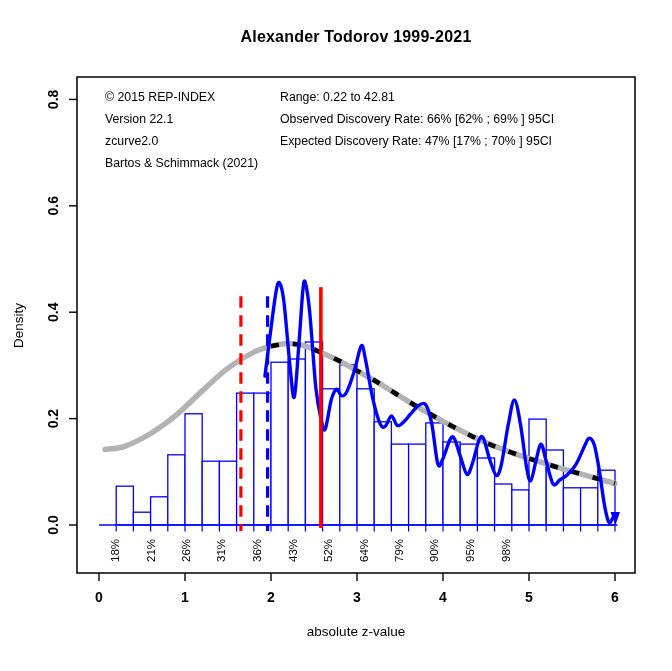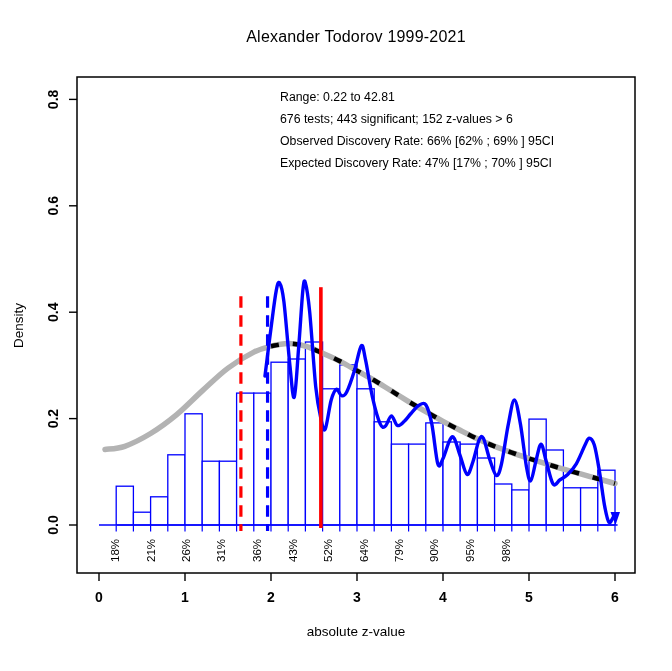--- a/index.html
+++ b/index.html
@@ -1,19 +1,19 @@
 <!DOCTYPE html>
 <html><head>
 <meta charset="utf-8">
 <style>
   html,body{margin:0;padding:0;background:#ffffff;}
   .page{position:relative;width:672px;height:671px;background:#fff;overflow:hidden;
         font-family:"Liberation Sans",sans-serif;color:#000;}
   .title{position:absolute;left:40px;top:28px;width:632px;text-align:center;
-         font-size:16px;font-weight:normal;letter-spacing:.2px;}
+         font-size:16px;font-weight:bold;letter-spacing:.2px;}
   .ann{position:absolute;font-size:12.3px;line-height:22px;white-space:nowrap;}
   .ann-left{left:105px;top:86px;}
   .ann-right{left:280px;top:86px;}
   .xlab{position:absolute;left:40px;top:624px;width:632px;text-align:center;font-size:13.5px;}
   .ylab{position:absolute;left:-132px;top:318px;width:300px;text-align:center;font-size:13.5px;
         transform:rotate(-90deg);}
   svg text{font-family:"Liberation Sans",sans-serif;}
 </style>
 </head>
 <body>
@@ -121,22 +121,27 @@
       <text transform="translate(509.8 562) rotate(-90)" font-size="11.5">98%</text>
       <path d="M 105.02 449.456 C 108.3 448.9 117.2 448.9 124.8 446.3 C 132.4 443.6 142.0 438.7 150.6 433.5 C 159.2 428.3 167.8 422.0 176.4 414.9 C 185.0 407.8 193.6 398.7 202.2 390.9 C 210.8 383.1 219.4 374.5 228.0 368.1 C 236.6 361.6 246.6 355.7 253.8 352.1 C 261.0 348.5 265.3 347.7 271.0 346.2 C 276.7 344.8 282.5 343.6 288.2 343.6 C 293.9 343.6 299.7 344.7 305.4 346.2 C 311.1 347.8 316.9 350.7 322.6 353.2 C 328.3 355.6 334.1 358.2 339.8 361.1 C 345.5 364.1 351.3 367.5 357.0 370.7 C 362.7 373.9 368.5 376.9 374.2 380.3 C 379.9 383.7 385.7 387.4 391.4 390.9 C 397.1 394.5 402.9 398.1 408.6 401.6 C 414.3 405.0 420.1 408.4 425.8 411.7 C 431.5 415.0 437.3 418.2 443.0 421.3 C 448.7 424.4 454.5 427.4 460.2 430.3 C 465.9 433.2 471.7 436.2 477.4 438.8 C 483.1 441.5 488.9 444.0 494.6 446.3 C 500.3 448.6 506.1 450.6 511.8 452.6 C 517.5 454.7 523.3 456.6 529.0 458.5 C 534.7 460.4 540.5 462.0 546.2 463.8 C 551.9 465.6 557.7 467.5 563.4 469.1 C 569.1 470.8 574.9 472.3 580.6 473.9 C 586.3 475.5 592.1 477.1 597.8 478.7 C 603.5 480.3 612.1 482.7 615.0 483.5" fill="none" stroke="#B3B3B3" stroke-width="5.5" stroke-linecap="round"></path>
       <path d="M 271 346.248 C 273.9 345.8 282.5 343.6 288.2 343.6 C 293.9 343.6 299.7 344.7 305.4 346.2 C 311.1 347.8 316.9 350.7 322.6 353.2 C 328.3 355.6 334.1 358.2 339.8 361.1 C 345.5 364.1 351.3 367.5 357.0 370.7 C 362.7 373.9 368.5 376.9 374.2 380.3 C 379.9 383.7 385.7 387.4 391.4 390.9 C 397.1 394.5 402.9 398.1 408.6 401.6 C 414.3 405.0 420.1 408.4 425.8 411.7 C 431.5 415.0 437.3 418.2 443.0 421.3 C 448.7 424.4 454.5 427.4 460.2 430.3 C 465.9 433.2 471.7 436.2 477.4 438.8 C 483.1 441.5 488.9 444.0 494.6 446.3 C 500.3 448.6 506.1 450.6 511.8 452.6 C 517.5 454.7 523.3 456.6 529.0 458.5 C 534.7 460.4 540.5 462.0 546.2 463.8 C 551.9 465.6 557.7 467.5 563.4 469.1 C 569.1 470.8 574.9 472.3 580.6 473.9 C 586.3 475.5 592.1 477.1 597.8 478.7 C 603.5 480.3 612.1 482.7 615.0 483.5" fill="none" stroke="#000000" stroke-width="4.6" stroke-dasharray="8 14"></path>
       <line x1="240.9" y1="296.24" x2="240.9" y2="531" stroke="#FF0000" stroke-width="3.2" stroke-dasharray="11.5 7.5"></line>
       <line x1="267.56" y1="296.24" x2="267.56" y2="531" stroke="#0000FF" stroke-width="3.2" stroke-dasharray="11.5 7.5"></line>
       <path d="M 264.98 376.03999999999996 C 266.0 368.1 269.1 342.3 271.0 328.2 C 272.9 314.0 274.7 298.5 276.2 290.9 C 277.6 283.4 278.3 281.2 279.6 282.9 C 280.9 284.7 282.2 287.8 283.9 301.6 C 285.6 315.3 288.2 349.4 289.9 365.4 C 291.6 381.4 292.8 400.0 294.2 397.3 C 295.7 394.7 297.1 367.2 298.5 349.4 C 300.0 331.7 301.7 302.0 302.8 290.9 C 304.0 279.8 304.3 279.4 305.4 282.9 C 306.5 286.5 308.0 294.9 309.7 312.2 C 311.4 329.5 313.9 368.9 315.7 386.7 C 317.6 404.4 319.3 411.5 320.9 418.6 C 322.5 425.7 323.5 432.3 325.2 429.2 C 326.9 426.1 329.3 406.6 331.2 400.0 C 333.1 393.3 334.6 390.0 336.4 389.3 C 338.1 388.6 339.8 395.3 341.5 395.7 C 343.2 396.2 344.5 396.2 346.7 392.0 C 348.8 387.8 352.0 378.4 354.4 370.7 C 356.9 363.0 359.4 347.5 361.3 345.7 C 363.2 343.9 363.7 351.5 365.6 360.1 C 367.5 368.7 370.0 386.7 372.5 397.3 C 374.9 408.0 378.1 419.1 380.2 423.9 C 382.4 428.7 383.5 427.4 385.4 426.0 C 387.2 424.7 389.4 416.0 391.4 415.9 C 393.4 415.9 395.3 424.6 397.4 425.5 C 399.6 426.4 402.0 423.3 404.3 421.3 C 406.6 419.2 408.7 415.9 411.2 413.3 C 413.6 410.6 416.5 406.7 418.9 405.3 C 421.4 403.9 423.7 401.7 425.8 404.8 C 427.9 407.9 429.8 414.1 431.8 423.9 C 433.8 433.8 436.0 458.1 437.8 463.8 C 439.7 469.6 441.0 462.5 443.0 458.5 C 445.0 454.5 448.0 443.2 449.9 439.9 C 451.7 436.5 452.5 435.6 454.2 438.3 C 455.9 440.9 458.0 449.8 460.2 455.8 C 462.4 461.9 464.9 473.6 467.1 474.5 C 469.2 475.3 471.1 466.9 473.1 461.2 C 475.1 455.4 477.4 443.7 479.1 439.9 C 480.8 436.1 481.7 435.2 483.4 438.3 C 485.1 441.4 487.3 452.3 489.4 458.5 C 491.6 464.7 494.3 474.6 496.3 475.5 C 498.3 476.4 499.5 472.4 501.5 463.8 C 503.5 455.2 506.2 434.6 508.4 423.9 C 510.5 413.3 512.4 400.0 514.4 400.0 C 516.4 400.0 518.4 412.8 520.4 423.9 C 522.4 435.0 524.7 457.0 526.4 466.5 C 528.1 476.0 529.1 481.7 530.7 480.8 C 532.3 480.0 534.2 467.3 535.9 461.2 C 537.6 455.0 539.3 444.1 541.0 444.1 C 542.8 444.1 544.2 454.5 546.2 461.2 C 548.2 467.8 550.8 480.9 553.1 484.0 C 555.4 487.1 557.5 481.4 560.0 479.8 C 562.4 478.2 565.0 477.1 567.7 474.5 C 570.4 471.8 573.4 468.7 576.3 463.8 C 579.2 458.9 582.8 449.5 584.9 445.2 C 587.1 440.9 587.6 438.3 589.2 438.3 C 590.8 438.3 592.6 439.6 594.4 445.2 C 596.1 450.8 597.8 461.6 599.5 471.8 C 601.2 482.0 603.1 498.0 604.7 506.4 C 606.3 514.8 607.5 520.6 609.0 522.3 C 610.4 524.1 612.6 517.9 613.3 517.0" fill="none" stroke="#0000FF" stroke-width="3.4" stroke-linejoin="round" stroke-linecap="round"></path>
       <path d="M 610.5 512 L 620 512 L 615.5 525 Z" fill="#0000FF"></path>
       <line x1="320.88" y1="287.196" x2="320.88" y2="528" stroke="#FF0000" stroke-width="3.6"></line>
     </svg>
 
+  <div class="ann ann-left" id="ann-left">
+      <div>© 2015 REP-INDEX</div>
+      <div>Version 22.1</div>
+      <div>zcurve2.0</div>
+      <div>Bartos &amp; Schimmack (2021)</div>
+    </div>
   <div class="ann ann-right" id="ann-right">
       <div>Range: 0.22 to 42.81</div>
-      <div>676 tests; 443 significant; 152 z-values &gt; 6</div>
       <div>Observed Discovery Rate: 66% [62% ; 69% ] 95CI</div>
       <div>Expected Discovery Rate: 47% [17% ; 70% ] 95CI</div>
     </div>
 
   <div class="xlab">absolute z-value</div>
   <div class="ylab">Density</div>
 </div>
 
 </body></html>

